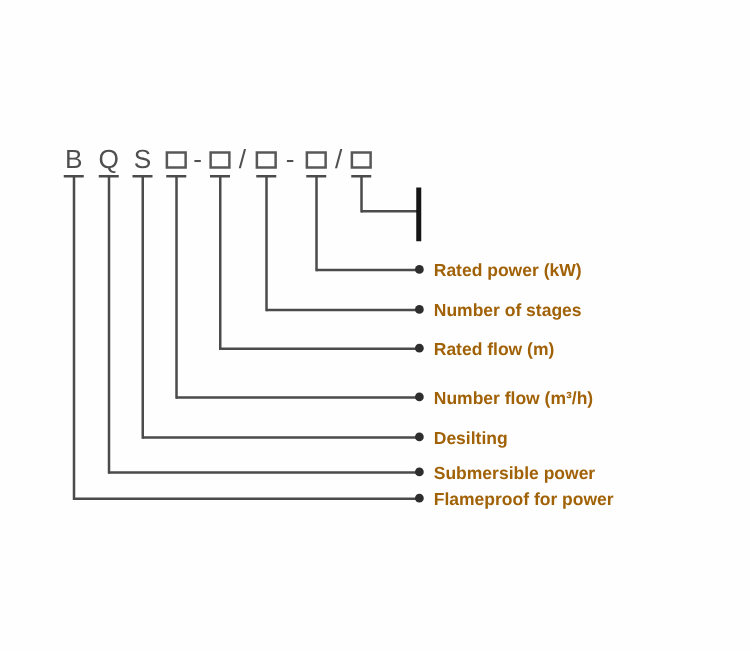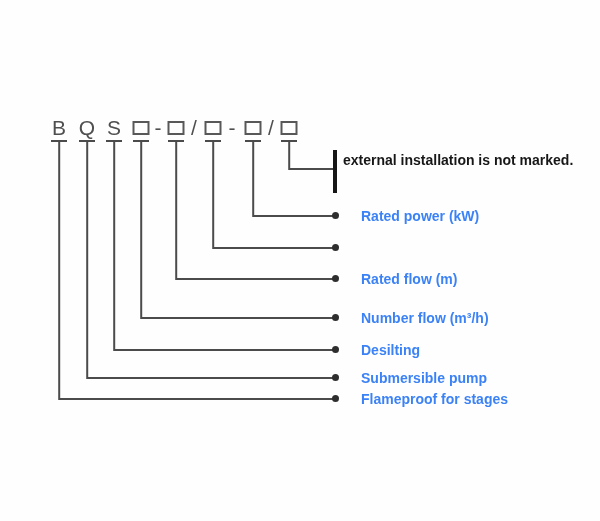--- a/index.html
+++ b/index.html
@@ -22,22 +22,22 @@
     transform:translateX(-50%);background:transparent;
   }
   
   .tick{position:absolute;top:140px;width:16px;height:1.6px;background:#4b4b4b;transform:translateX(-50%);}
   .vline{position:absolute;top:141px;width:1.6px;background:#4b4b4b;transform:translateX(-50%);}
   .hline{position:absolute;height:1.6px;background:#4b4b4b;}
   .bullet{position:absolute;left:332px;width:7px;height:7px;border-radius:50%;background:#2e2e2e;}
   .note-bar{position:absolute;left:333px;top:150px;width:3.5px;height:43px;background:#161616;}
   
   .lbl{
-    position:absolute;left:361px;font-size:14px;font-weight:600;
-    color:#3b82f6;line-height:20px;white-space:nowrap;
+    position:absolute;left:347px;font-size:14px;font-weight:600;
+    color:#a16207;line-height:20px;white-space:nowrap;
   }
   .note{
     position:absolute;left:343px;top:151px;font-size:14px;font-weight:600;
     color:#171717;line-height:19.5px;white-space:nowrap;
   }
 </style>
 </head>
 <body>
 
 <div class="stage">
@@ -85,22 +85,22 @@
   <div class="note-bar"></div>
   <div class="bullet" style="top:212px"></div>
   <div class="bullet" style="top:244px"></div>
   <div class="bullet" style="top:275px"></div>
   <div class="bullet" style="top:314px"></div>
   <div class="bullet" style="top:346px"></div>
   <div class="bullet" style="top:374px"></div>
   <div class="bullet" style="top:395px"></div>
 
   <div class="note">
-    <div>external installation is not marked.</div>
   </div>
   <div class="lbl" style="top:206px">Rated power (kW)</div>
+  <div class="lbl" style="top:238px">Number of stages</div>
   <div class="lbl" style="top:269px">Rated flow (m)</div>
   <div class="lbl" style="top:308px">Number flow (m³/h)</div>
   <div class="lbl" style="top:340px">Desilting</div>
-  <div class="lbl" style="top:368px">Submersible pump</div>
-  <div class="lbl" style="top:389px">Flameproof for stages</div>
+  <div class="lbl" style="top:368px">Submersible power</div>
+  <div class="lbl" style="top:389px">Flameproof for power</div>
 
 </div>
 
 </body></html>

